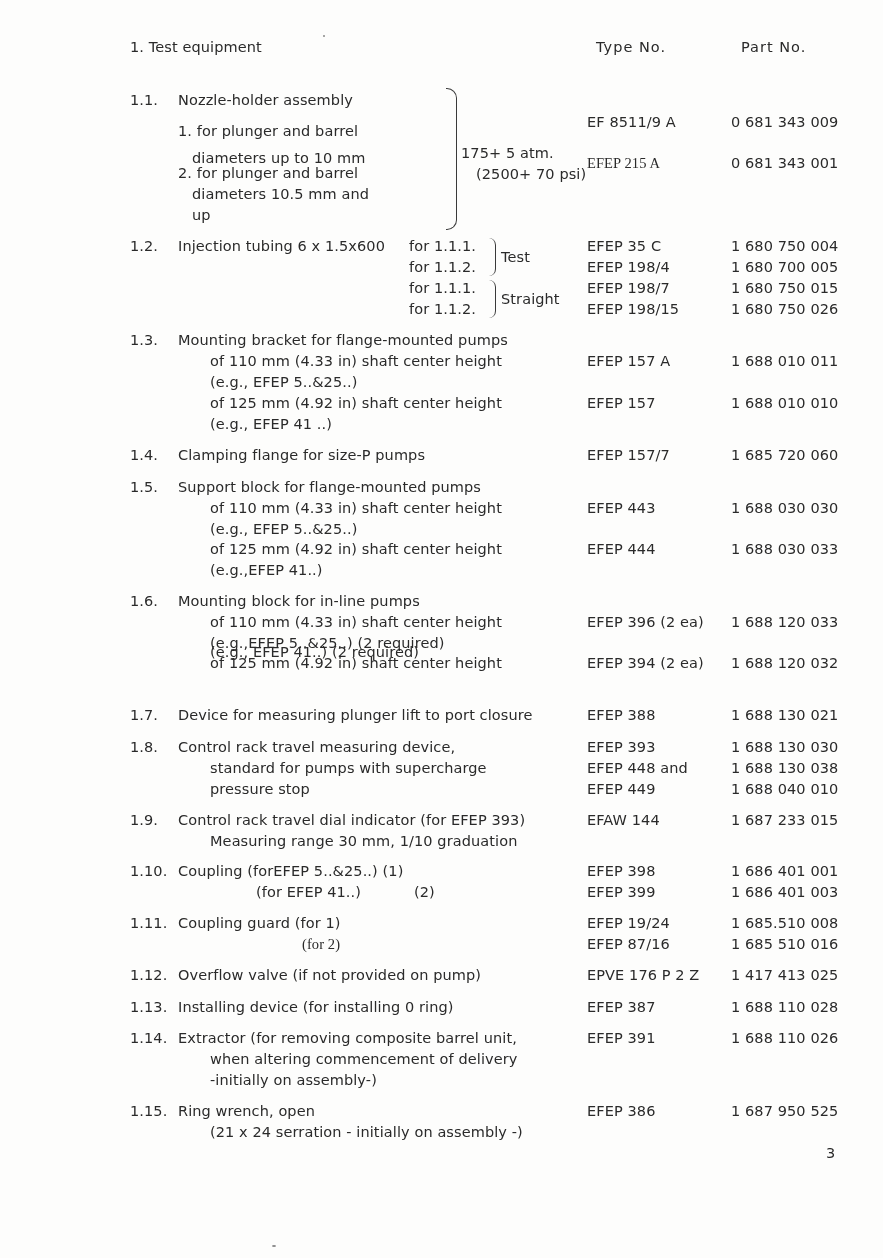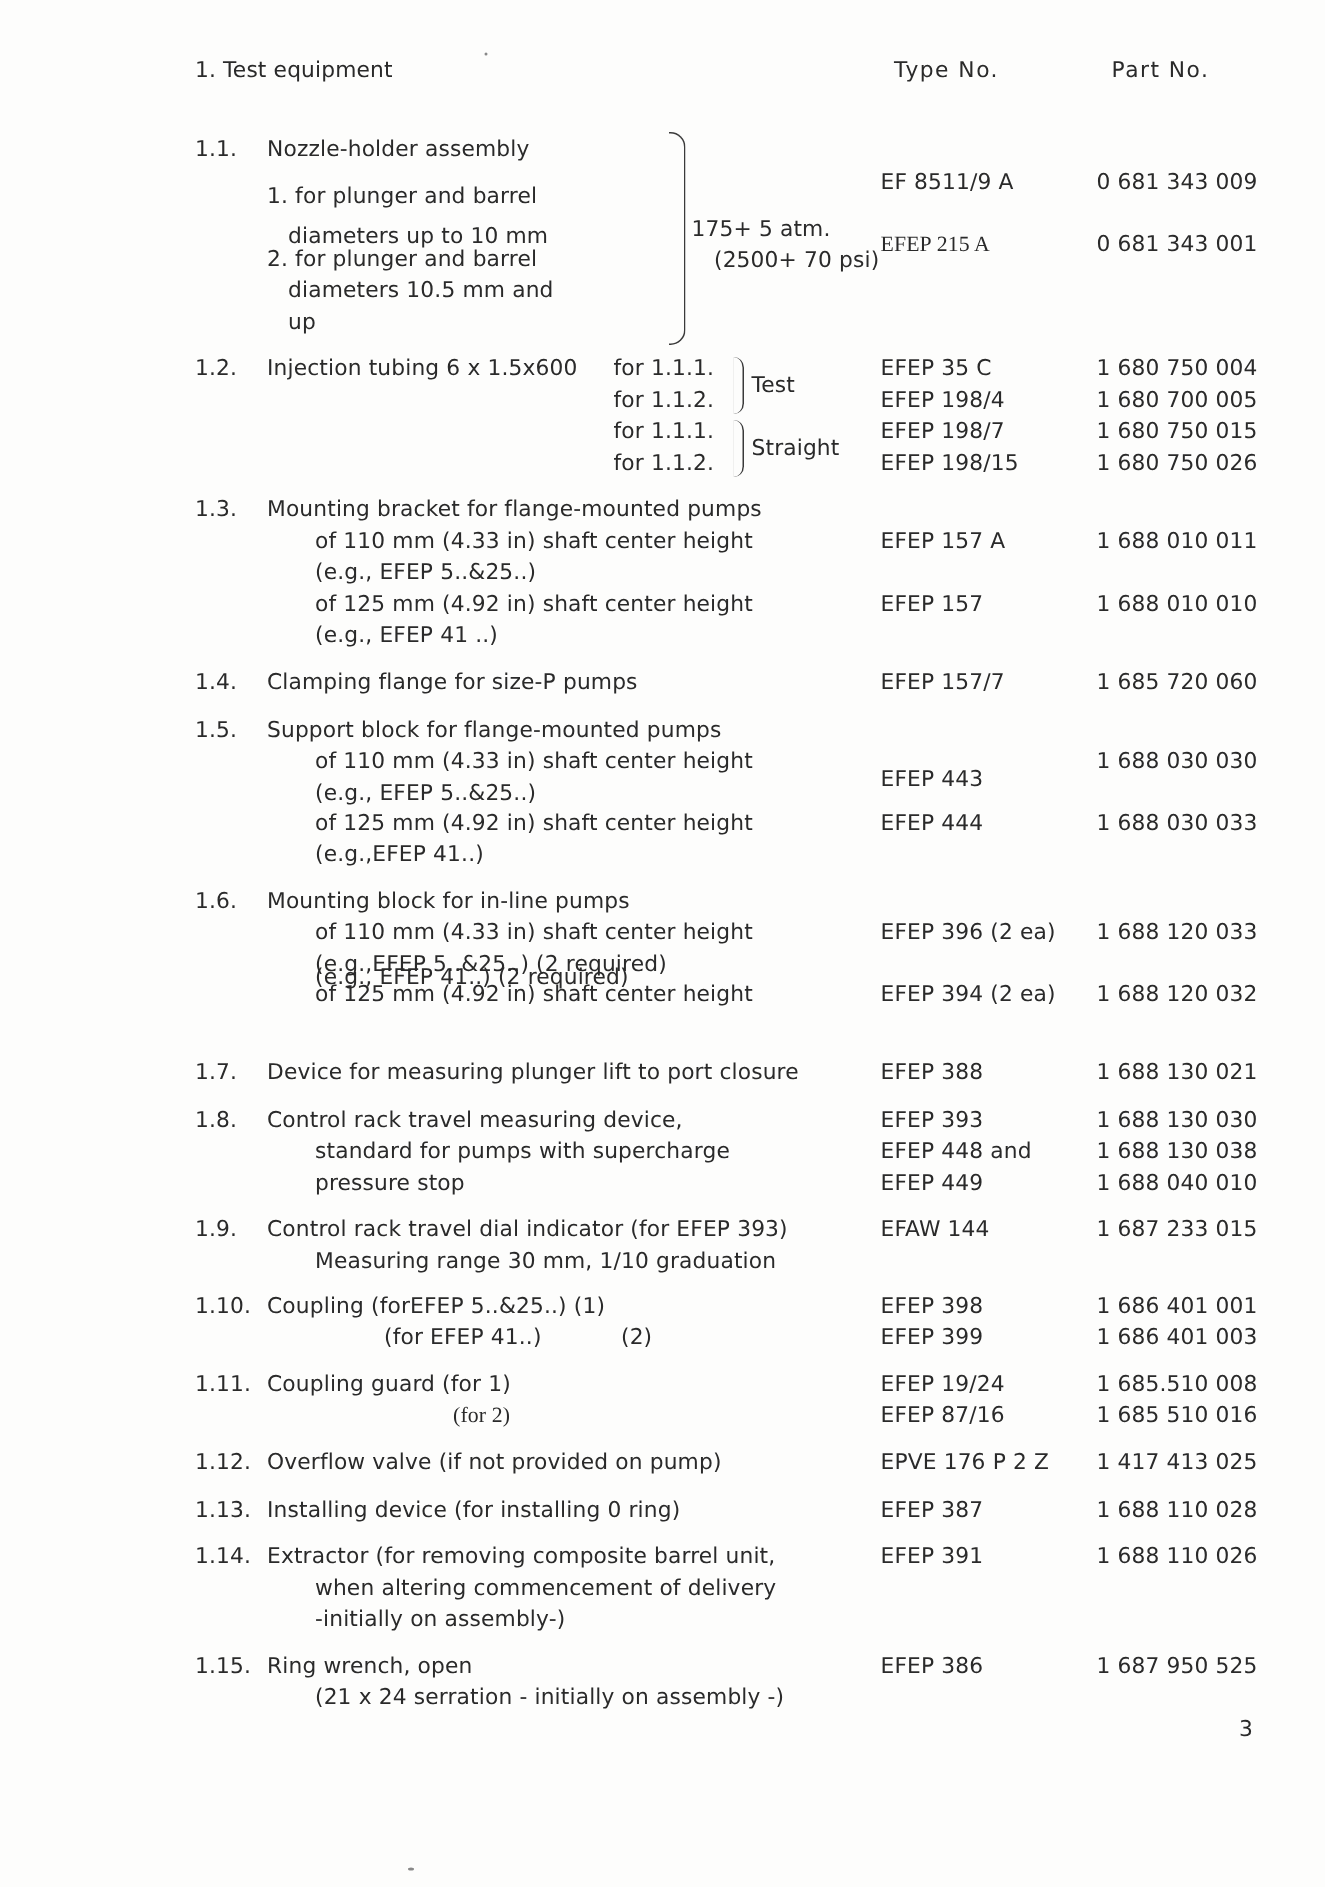--- a/index.html
+++ b/index.html
@@ -84,21 +84,21 @@
     <div class="t part" style="top:445px;">1 685 720 060</div>
   </div>
 
   <div>
     <div class="t num" style="top:477px;">1.5.</div>
     <div class="t" style="left:178px;top:477px;">Support block for flange-mounted pumps</div>
     <div class="t" style="left:210px;top:498px;">of 110 mm (4.33 in) shaft center height</div>
     <div class="t" style="left:210px;top:519px;">(e.g., EFEP 5..&amp;25..)</div>
     <div class="t" style="left:210px;top:539px;">of 125 mm (4.92 in) shaft center height</div>
     <div class="t" style="left:210px;top:560px;">(e.g.,EFEP 41..)</div>
-    <div class="t type" style="top:510px;">EFEP 443</div>
+    <div class="t type" style="top:498px;">EFEP 443</div>
     <div class="t part" style="top:498px;">1 688 030 030</div>
     <div class="t type" style="top:539px;">EFEP 444</div>
     <div class="t part" style="top:539px;">1 688 030 033</div>
   </div>
 
   <div>
     <div class="t num" style="top:591px;">1.6.</div>
     <div class="t" style="left:178px;top:591px;">Mounting block for in-line pumps</div>
     <div class="t" style="left:210px;top:612px;">of 110 mm (4.33 in) shaft center height</div>
     <div class="t" style="left:210px;top:633px;">(e.g.,EFEP 5..&amp;25..) (2 required)</div>

